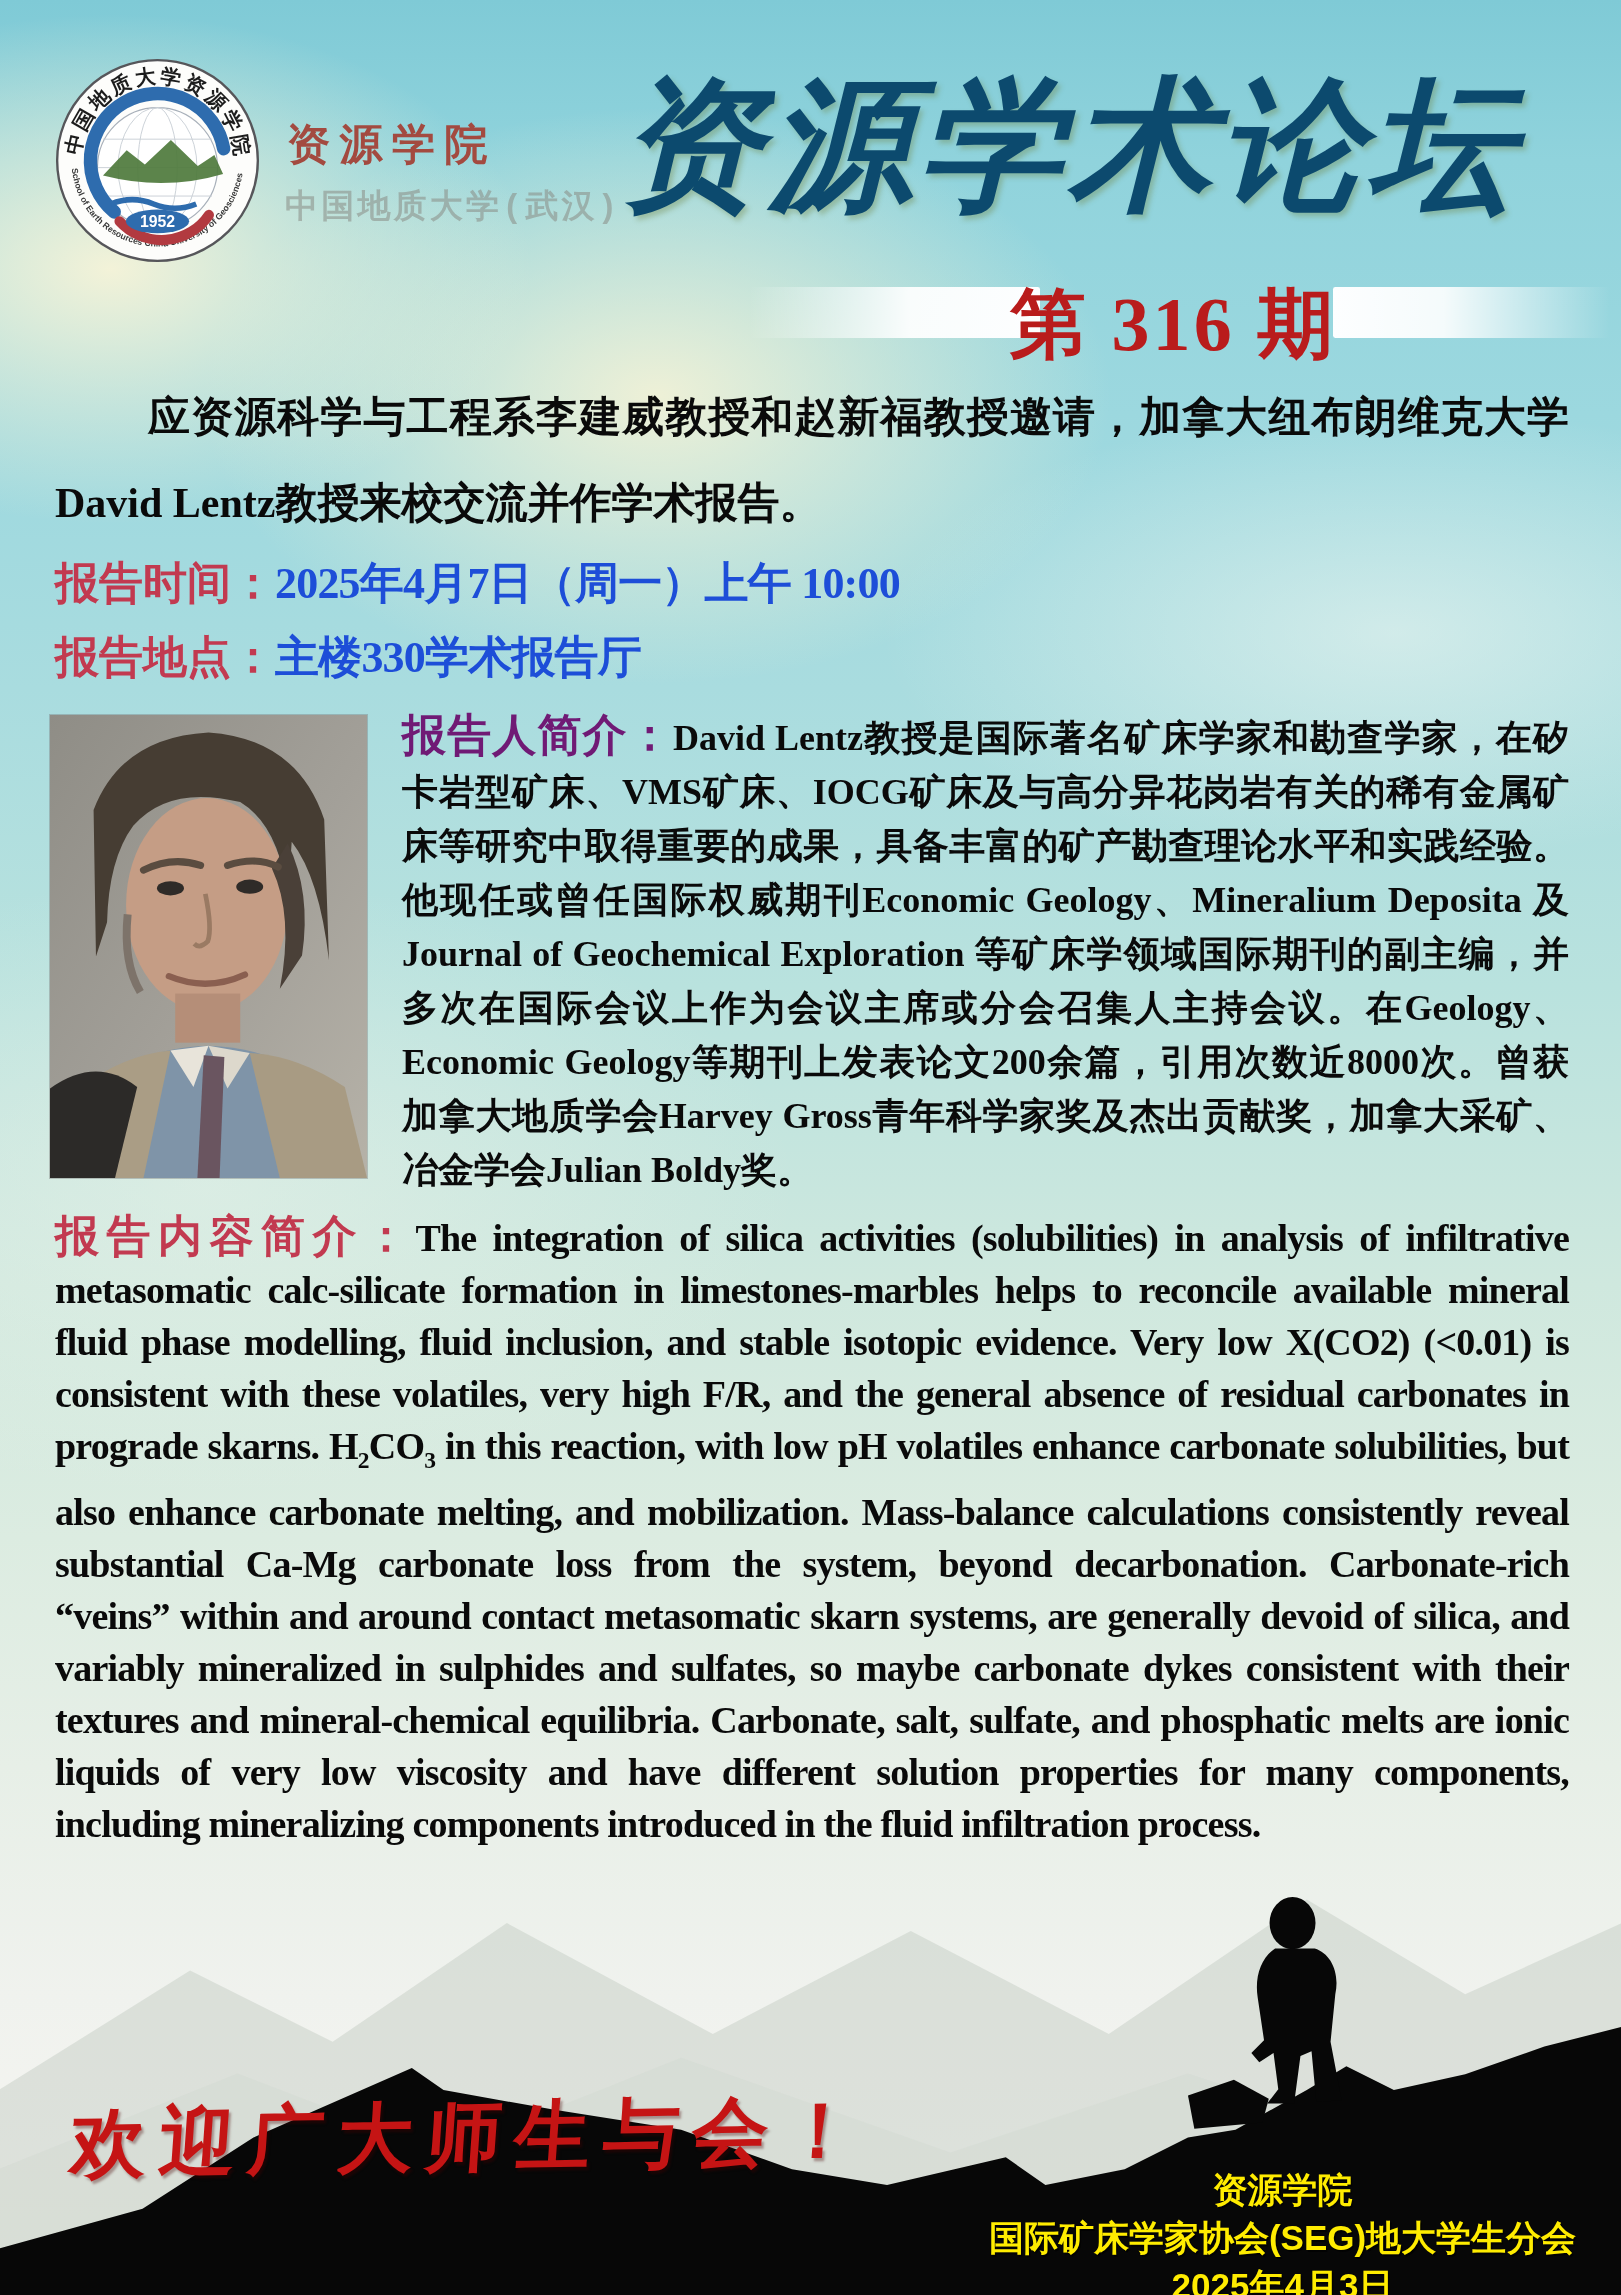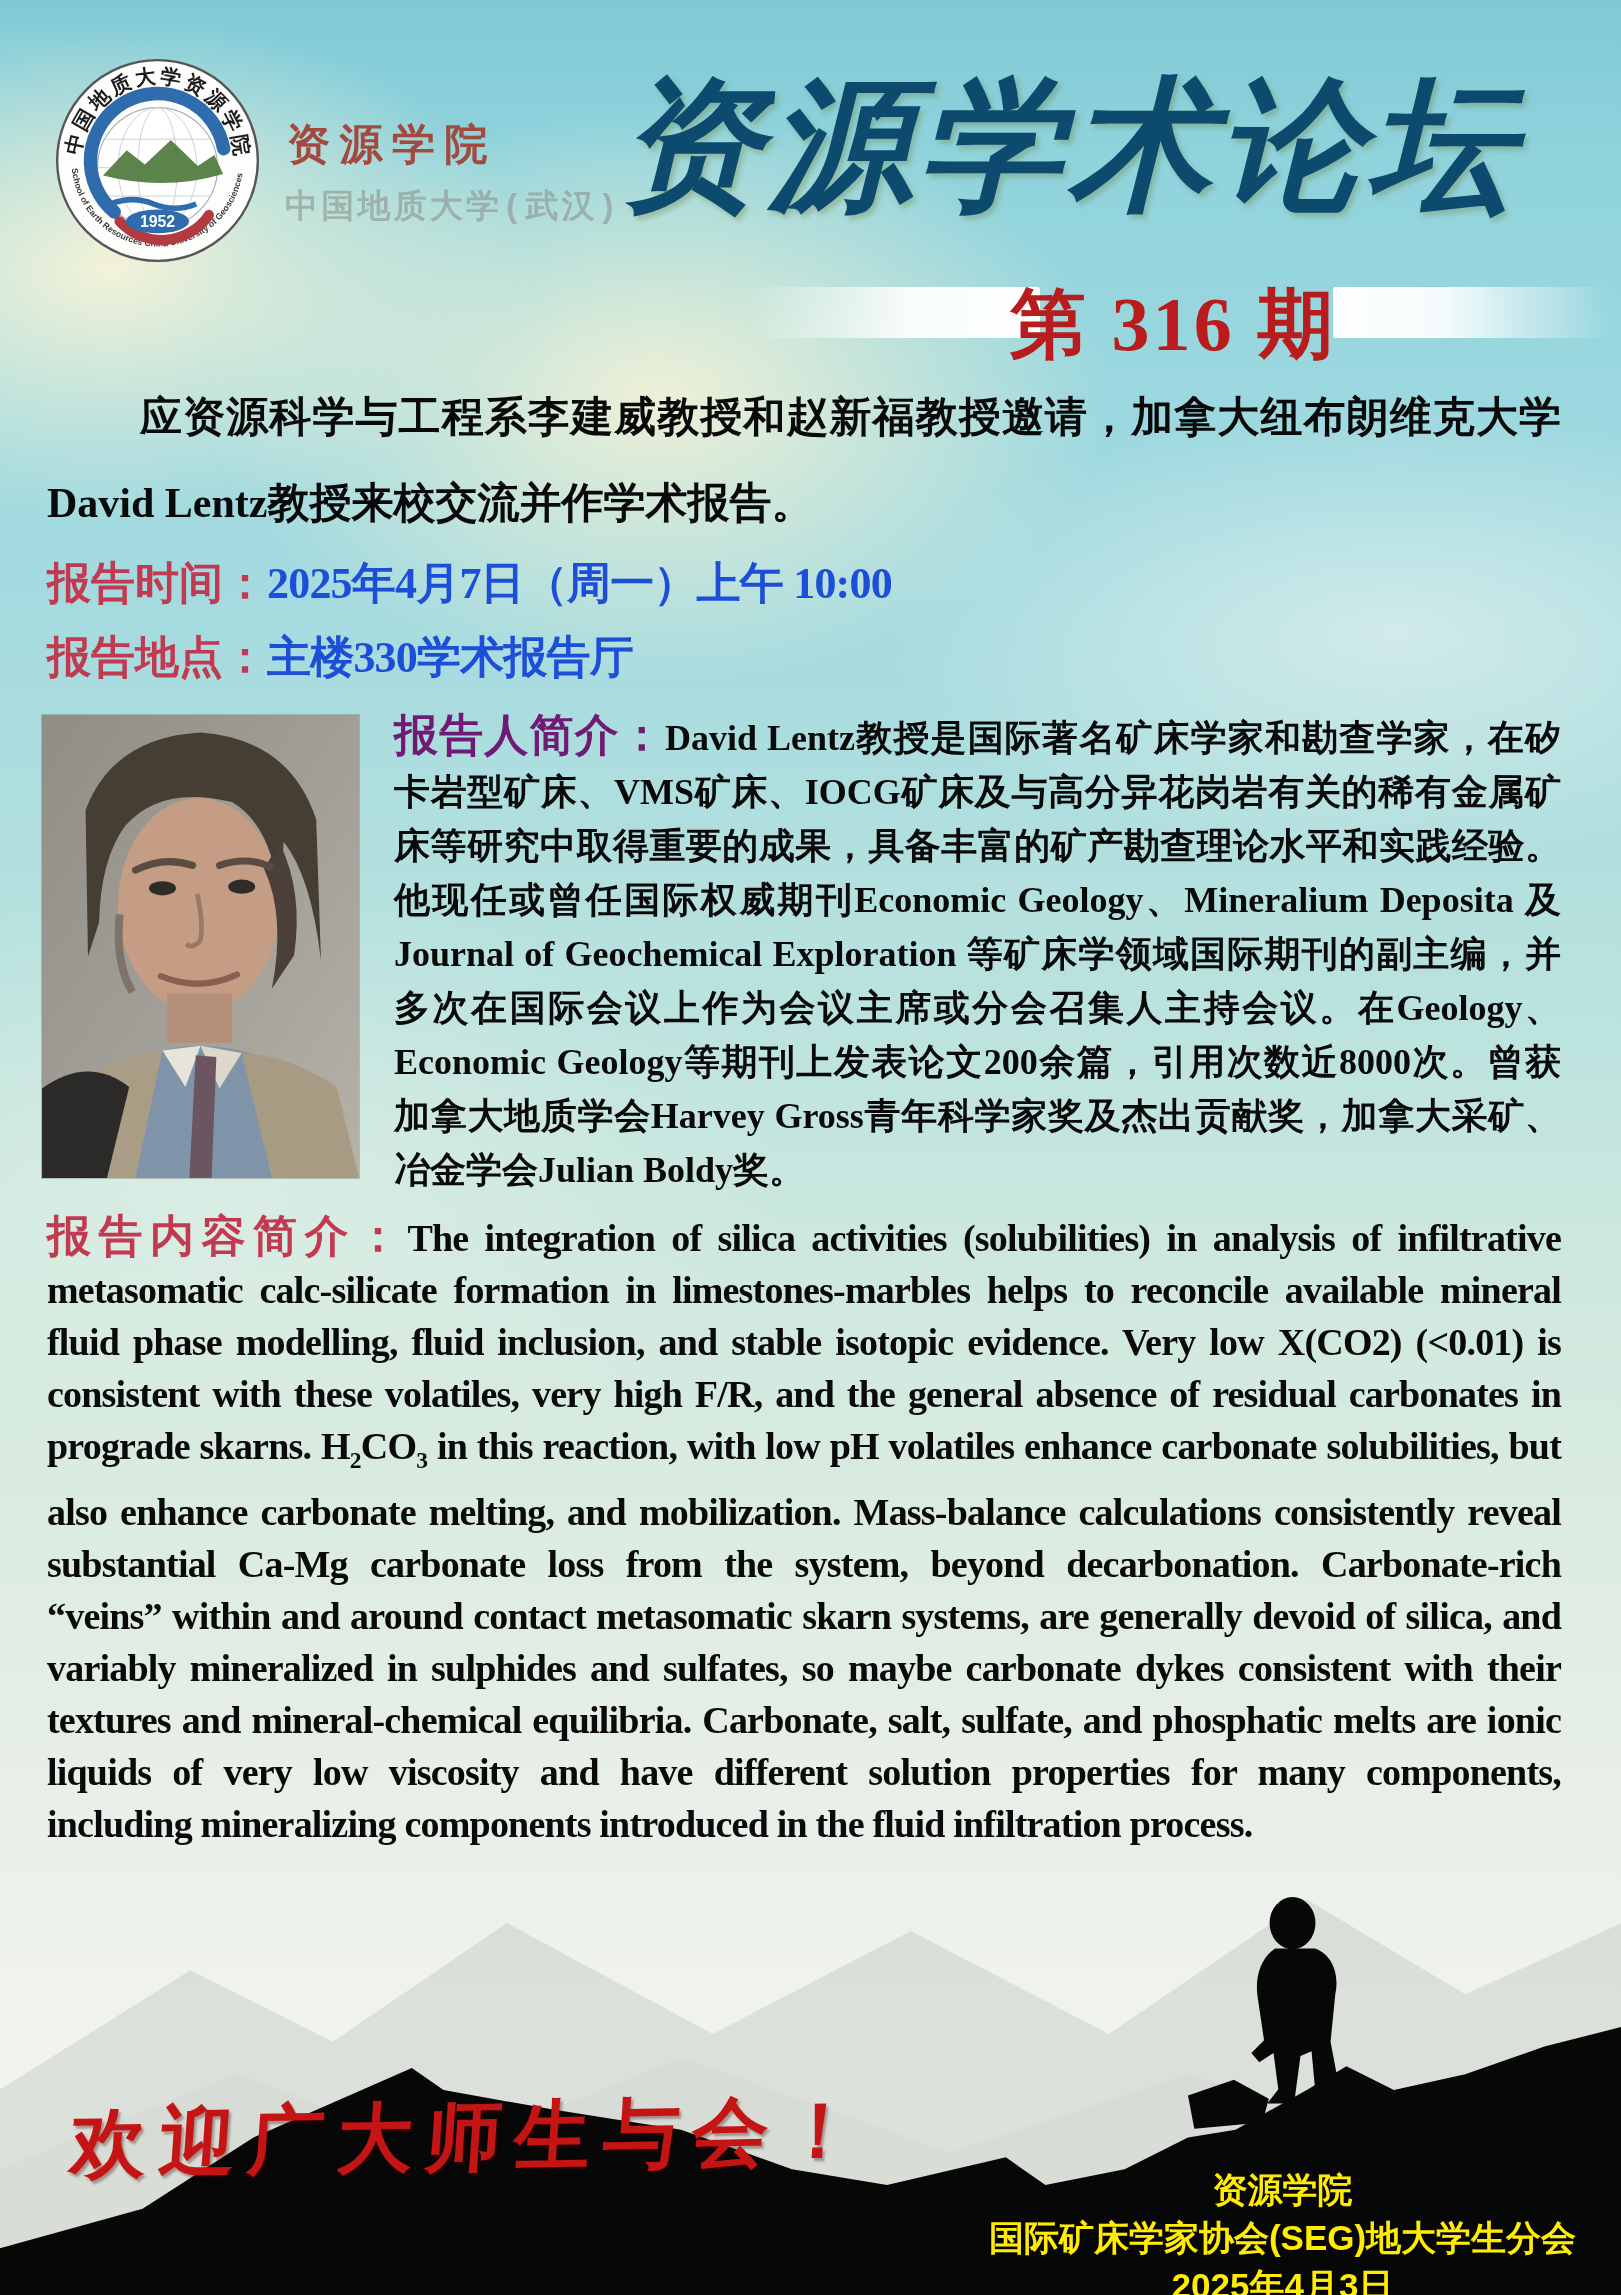--- a/index.html
+++ b/index.html
@@ -36,21 +36,21 @@
   }
   .issue-bar-left, .issue-bar-right { position:absolute; top:287px; height:51px; z-index:1; border-radius:2.4px; }
   .issue-bar-left  { left:749px;  width:291px; background:linear-gradient(90deg, rgba(255,255,255,0), rgba(255,255,255,.92) 55%, #fdfeff); }
   .issue-bar-right { left:1333px; width:277px; background:linear-gradient(90deg, #fdfeff, rgba(255,255,255,.90) 40%, rgba(255,255,255,0)); }
   .issue-label {
     position:absolute; left:1010px; top:274px; z-index:2; white-space:nowrap;
     font-family:"Liberation Serif", serif; font-weight:bold; font-size:76px;
     letter-spacing:3.2px; color:#b91c1c;
   }
   
-  .content { position:absolute; left:8px; top:374px; width:1592px; padding:0 39px; z-index:2; color:#0a0a0a; }
+  .content { position:absolute; left:16px; top:374px; width:1592px; padding:0 39px; z-index:2; color:#0a0a0a; }
   .intro {
     font-family:"Liberation Serif", serif; font-weight:bold;
     font-size:42px; line-height:86px; text-indent:93px; text-align:justify;
   }
   .detail { font-size:44px; line-height:73px; font-weight:bold; text-align:justify; }
   .detail .lbl { color:#c23a50; font-family:"Liberation Sans", sans-serif; }
   .detail .val { color:#1d4ed8; font-family:"Liberation Serif", serif; letter-spacing:-0.8px; }
   .speaker { position:relative; margin-top:14.3px; min-height:480px; }
   .photo { position:absolute; left:-4.8px; top:6.3px; width:317px; height:463px; outline:0.8px solid rgba(120,120,120,.4); }
   .bio {

